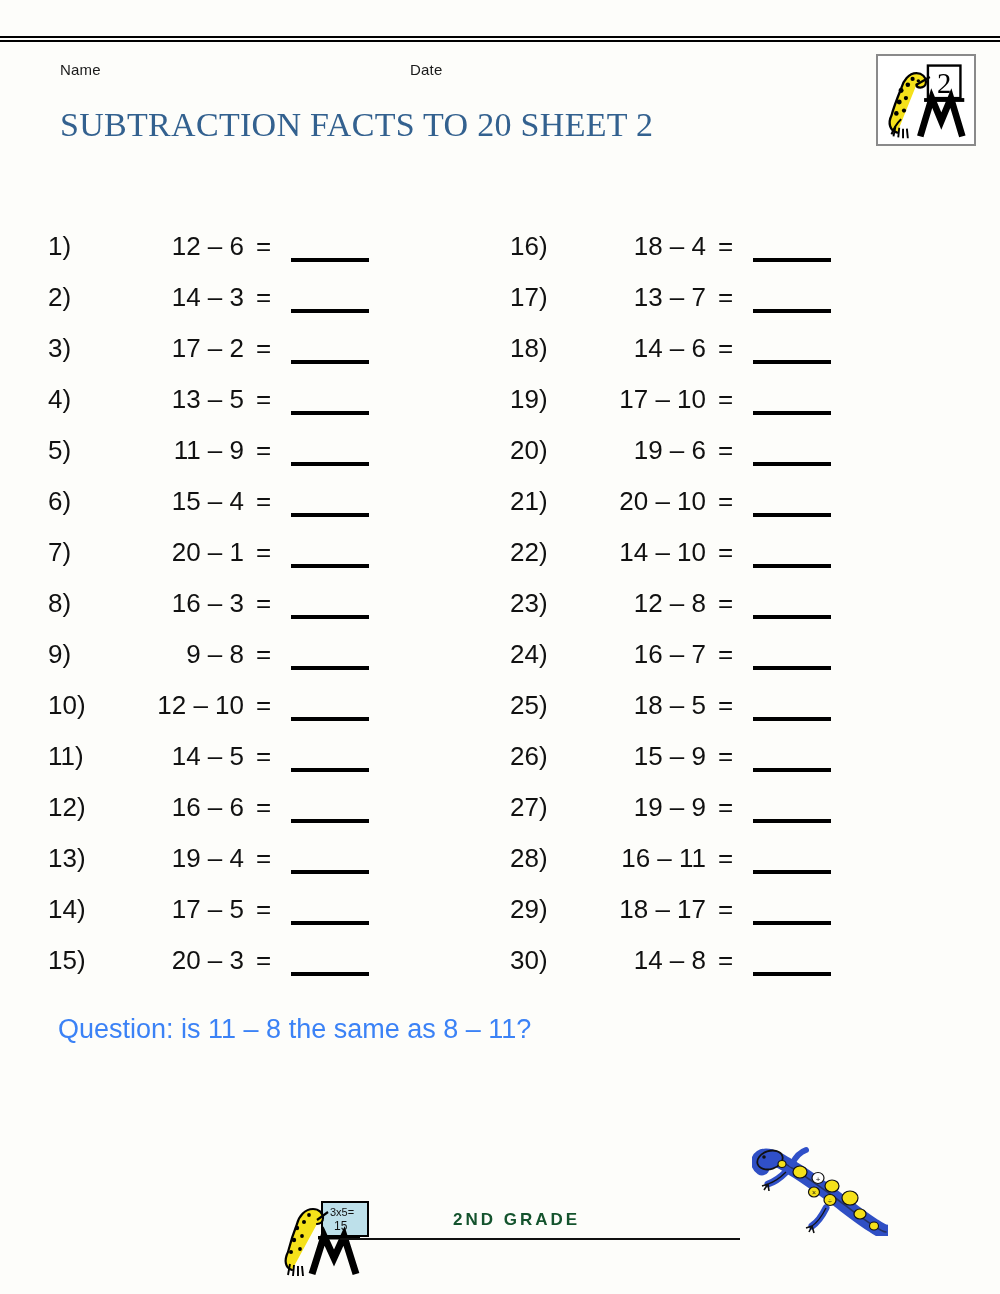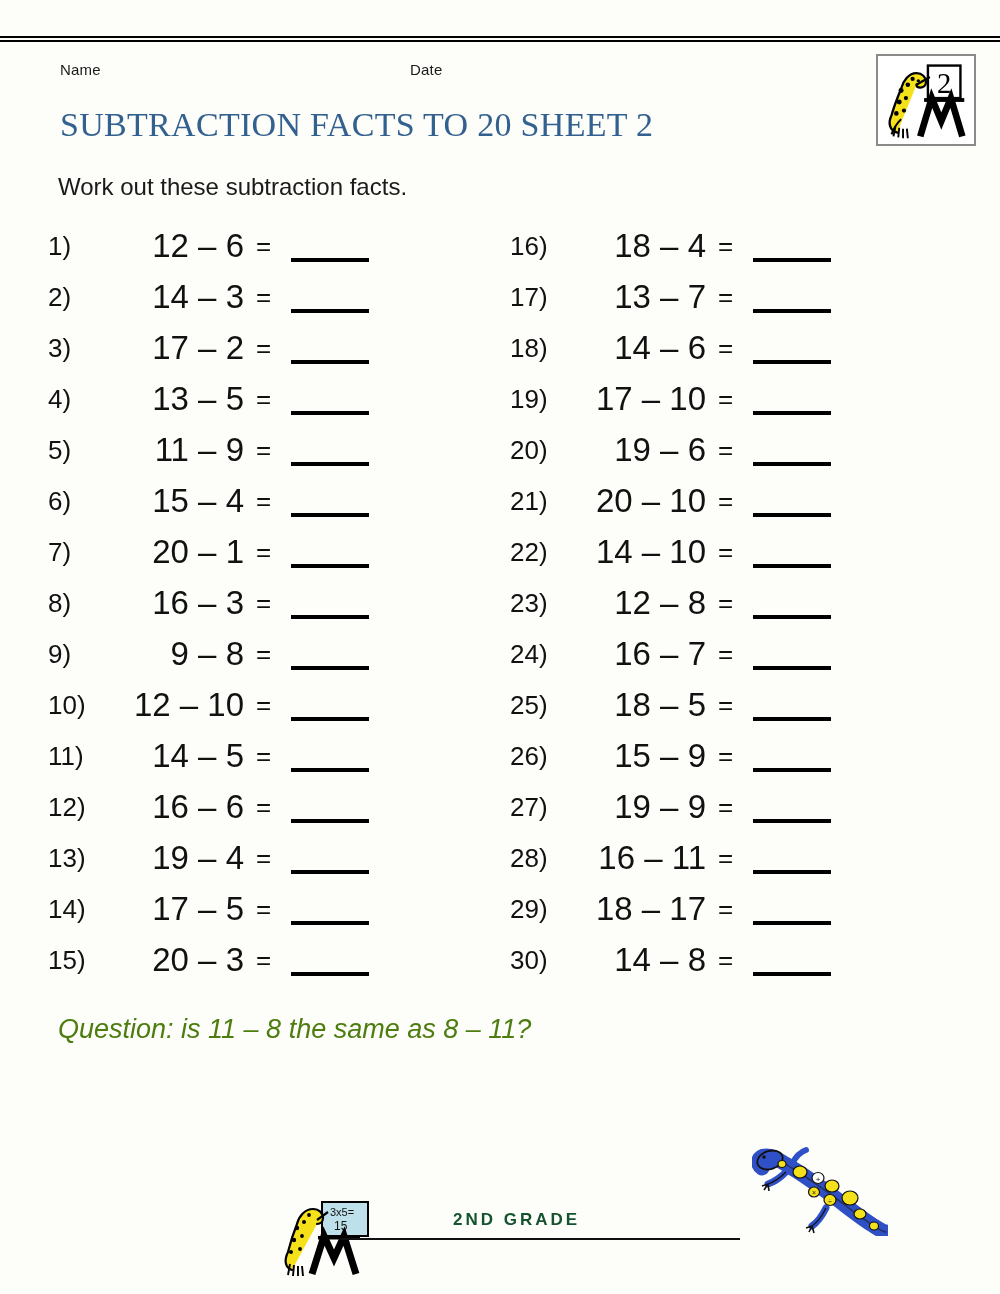--- a/index.html
+++ b/index.html
@@ -125,21 +125,21 @@
     line-height: 32px;
     color: #111;
     white-space: nowrap;
   }
   .prow .expr {
     position: absolute;
     left: 56px;
     top: 4px;
     width: 140px;
     text-align: right;
-    font-size: 33px;
+    font-size: 26px;
     line-height: 32px;
     color: #111;
     white-space: nowrap;
   }
   .prow .eq {
     position: absolute;
     left: 208px;
     top: 4px;
     font-size: 26px;
     line-height: 32px;
@@ -154,22 +154,21 @@
     background: #000000;
   }
 
   
   .question {
     position: absolute;
     left: 58px;
     top: 1012px;
     font-size: 27px;
     line-height: 34px;
-    font-style: italic;
-    color: #4d7c0f;
+    color: #3b82f6;
     white-space: nowrap;
     text-align: right;
   }
 
   
   .blue-sal {
     position: absolute;
     left: 752px;
     top: 1128px;
     width: 136px;
@@ -268,21 +267,20 @@
       <circle cx="29" cy="44" r="2.2" fill="#000"></circle>
       <circle cx="19" cy="60" r="2.4" fill="#000"></circle>
       <circle cx="27" cy="57" r="2.2" fill="#000"></circle>
       <circle cx="36" cy="24" r="2.2" fill="#000"></circle>
       <circle cx="42" cy="26" r="1.8" fill="#000"></circle>
     </svg>
   </div>
 
   <div class="title">SUBTRACTION FACTS TO 20 SHEET 2</div>
 
-  <div class="instruction">Work out these subtraction facts.</div>
 
   <div class="problems">
     <div class="col col-left" id="col-left">
         <div class="prow">
           <span class="idx">1)</span>
           <span class="expr">12 – 6</span>
           <span class="eq">=</span>
           <span class="ansline"></span>
         </div>
         <div class="prow">

